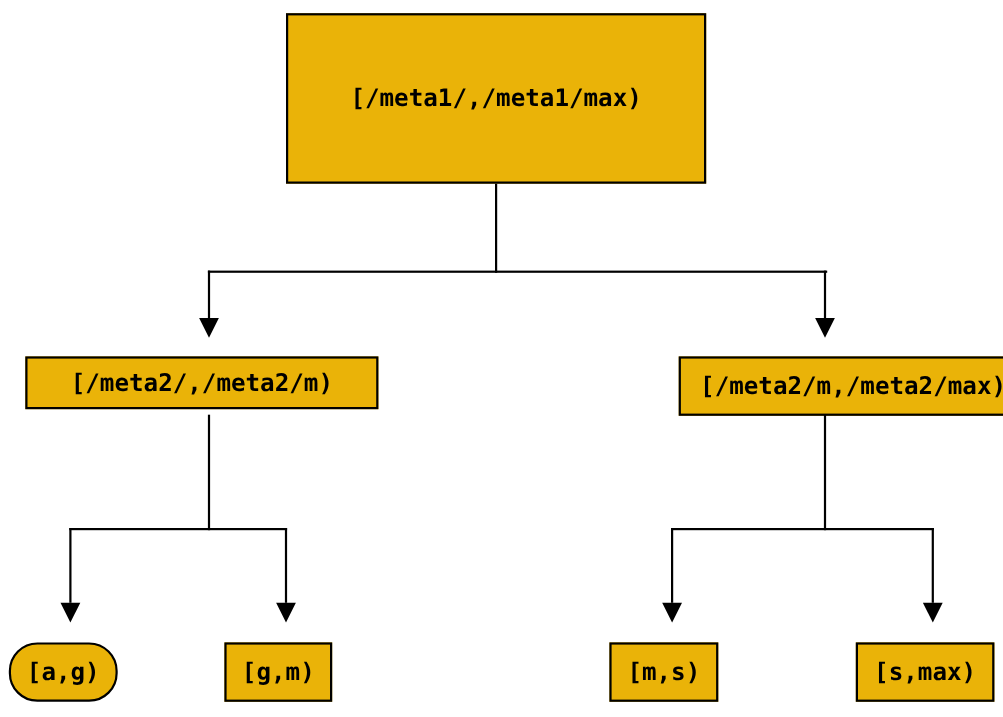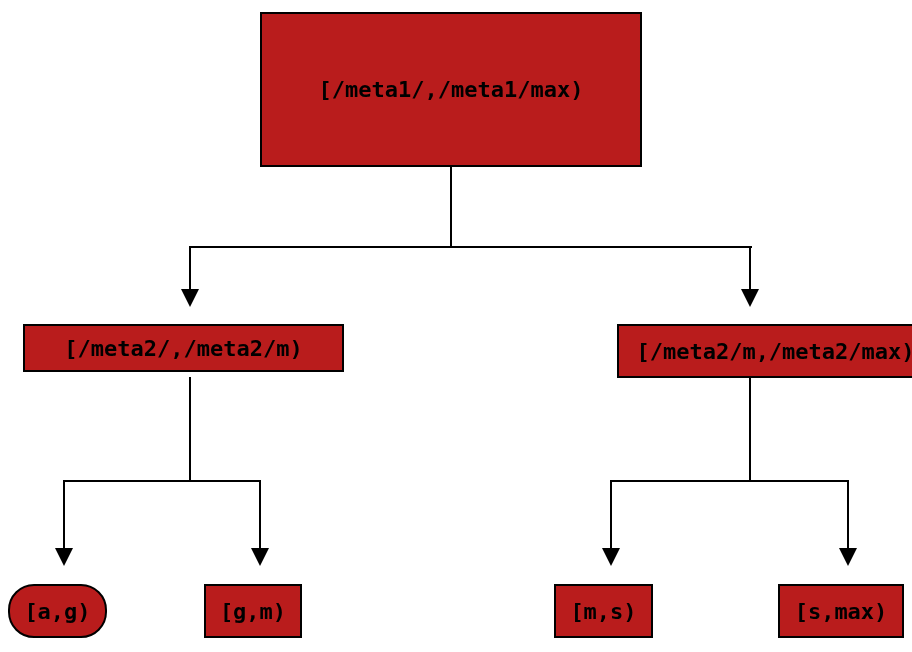--- a/index.html
+++ b/index.html
@@ -12,21 +12,21 @@
     width: 912px;
     height: 652px;
     background: #ffffff;
     font-family: "DejaVu Sans Mono", "Liberation Mono", monospace;
     overflow: hidden;
   }
   .node {
     position: absolute;
     box-sizing: border-box;
     border: 2px solid #000000;
-    background: #b91c1c;
+    background: #eab308;
     color: #000000;
     display: flex;
     align-items: center;
     justify-content: center;
     font-size: 22px;
     font-weight: bold;
     white-space: nowrap;
     letter-spacing: 0;
   }
   .vline, .hline {

